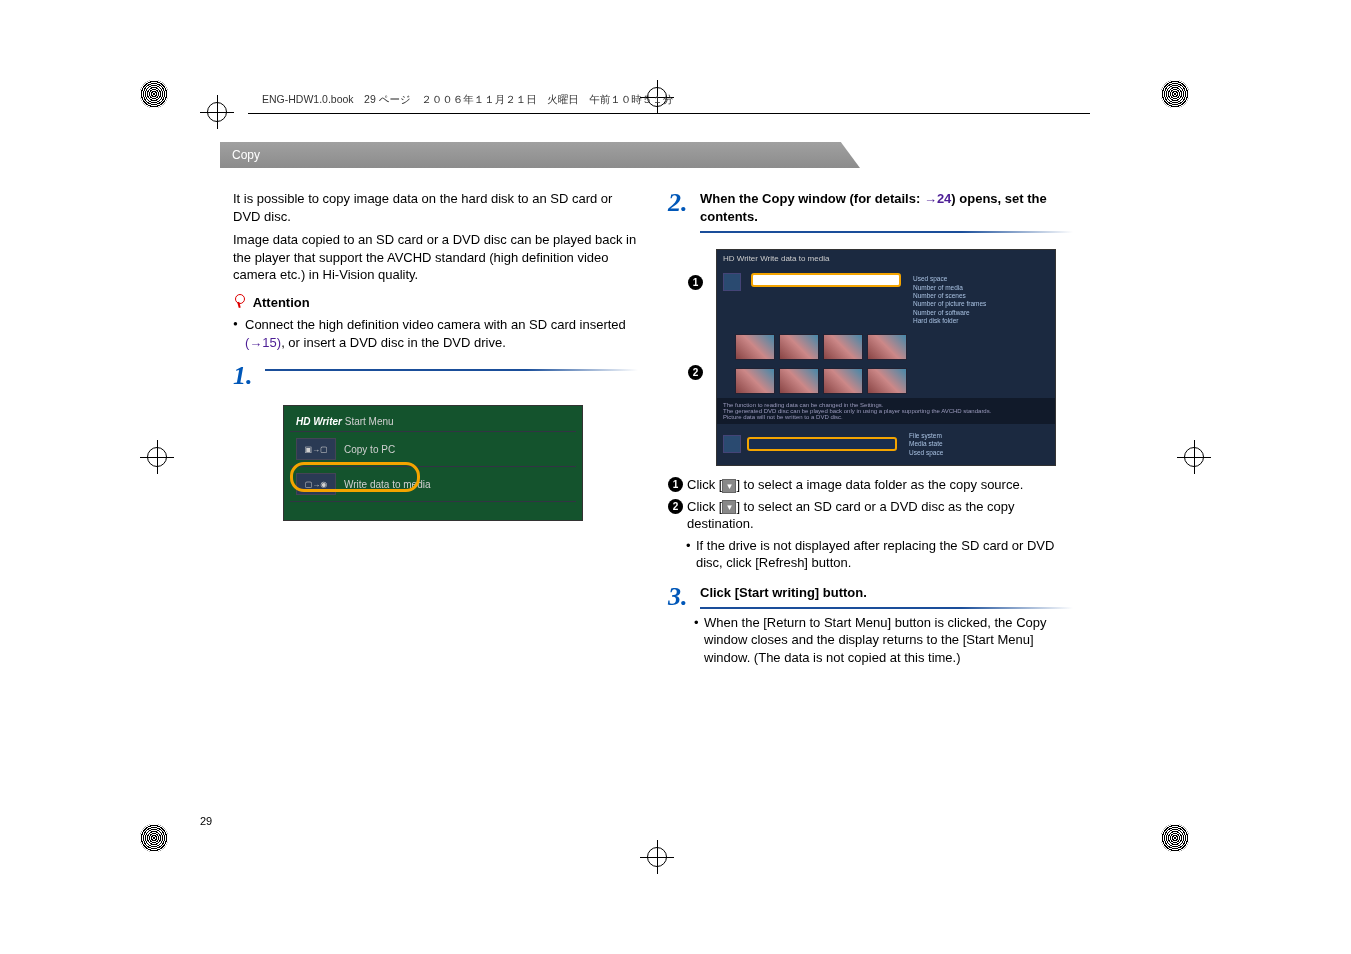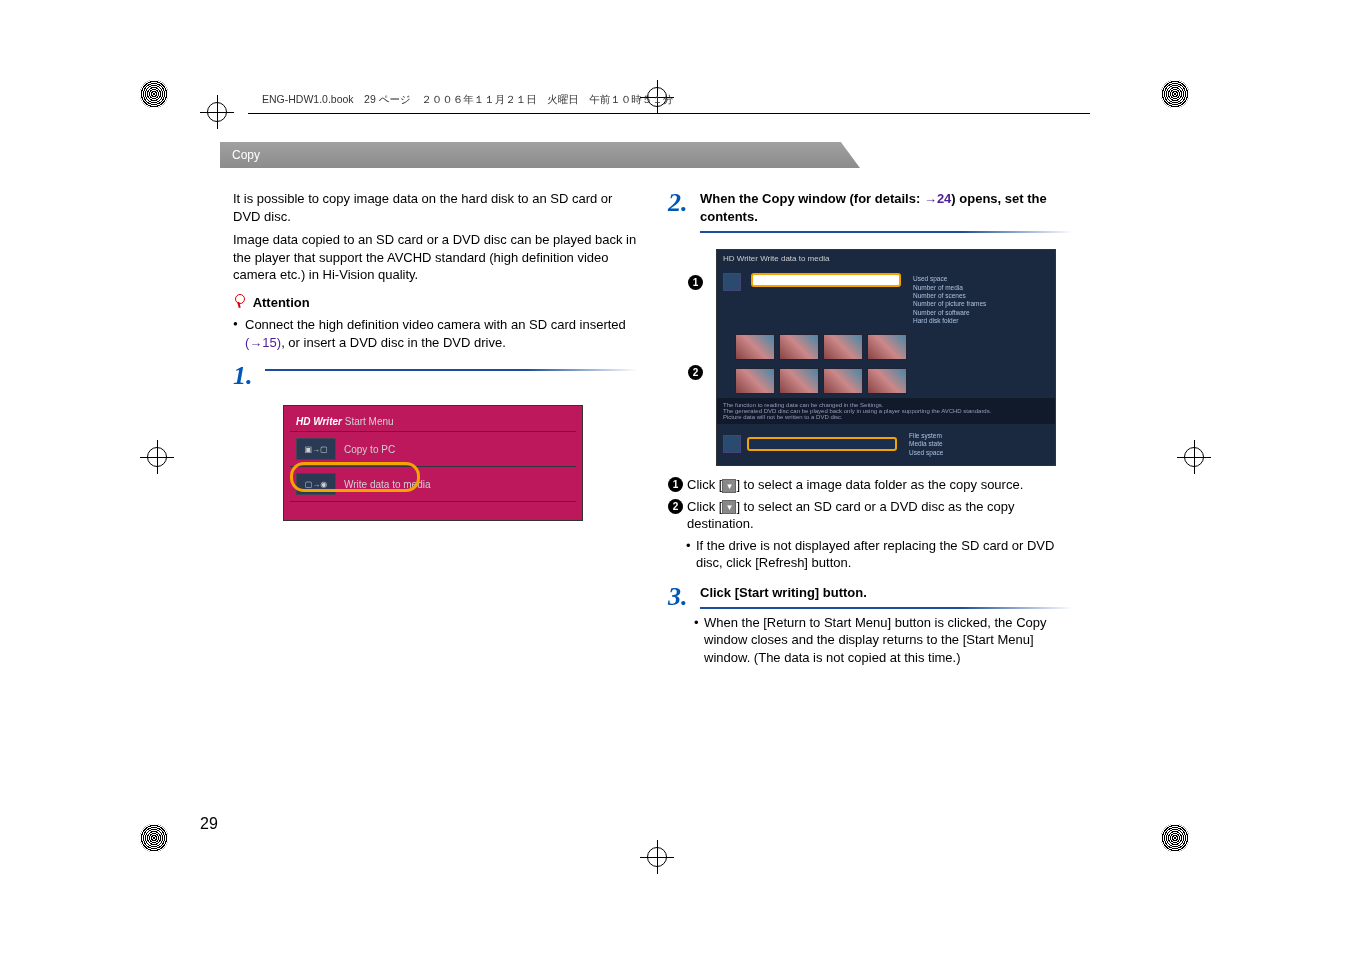--- a/index.html
+++ b/index.html
@@ -167,21 +167,21 @@
 .step-title { font-weight: bold; line-height: 1.35; }
 .step-underline {
   height: 2px;
   margin-top: 6px;
   background: linear-gradient(to right, #1a4e9a 0%, #1a4e9a 70%, transparent 100%);
 }
 .screenshot1 {
   margin-top: 16px;
   margin-left: 50px;
   width: 300px;
-  background: #be185d;
+  background: #14532d;
   border: 1px solid #333;
   padding: 6px;
   font-size: 10px;
   color: #d0d0d0;
   position: relative;
 }
 .screenshot1 .title-row {
   border-bottom: 1px solid #334;
   padding: 4px 6px;
 }
@@ -301,21 +301,21 @@
   display: flex;
   align-items: flex-start;
   margin-bottom: 4px;
 }
 .annot-row .callout-num { flex-shrink: 0; margin-right: 4px; margin-top: 1px; }
 .annot-row .txt { line-height: 1.35; }
 .page-num {
   position: absolute;
   left: 200px;
   top: 815px;
-  font-size: 16px;
+  font-size: 11px;
 }
 </style>
 </head>
 <body>
 
 <div class="reg-mark" style="left:140px;top:80px">
     <div class="reg-circle"></div>
   </div>
 <div class="reg-mark" style="right:140px;top:80px">
     <div class="reg-circle"></div>

